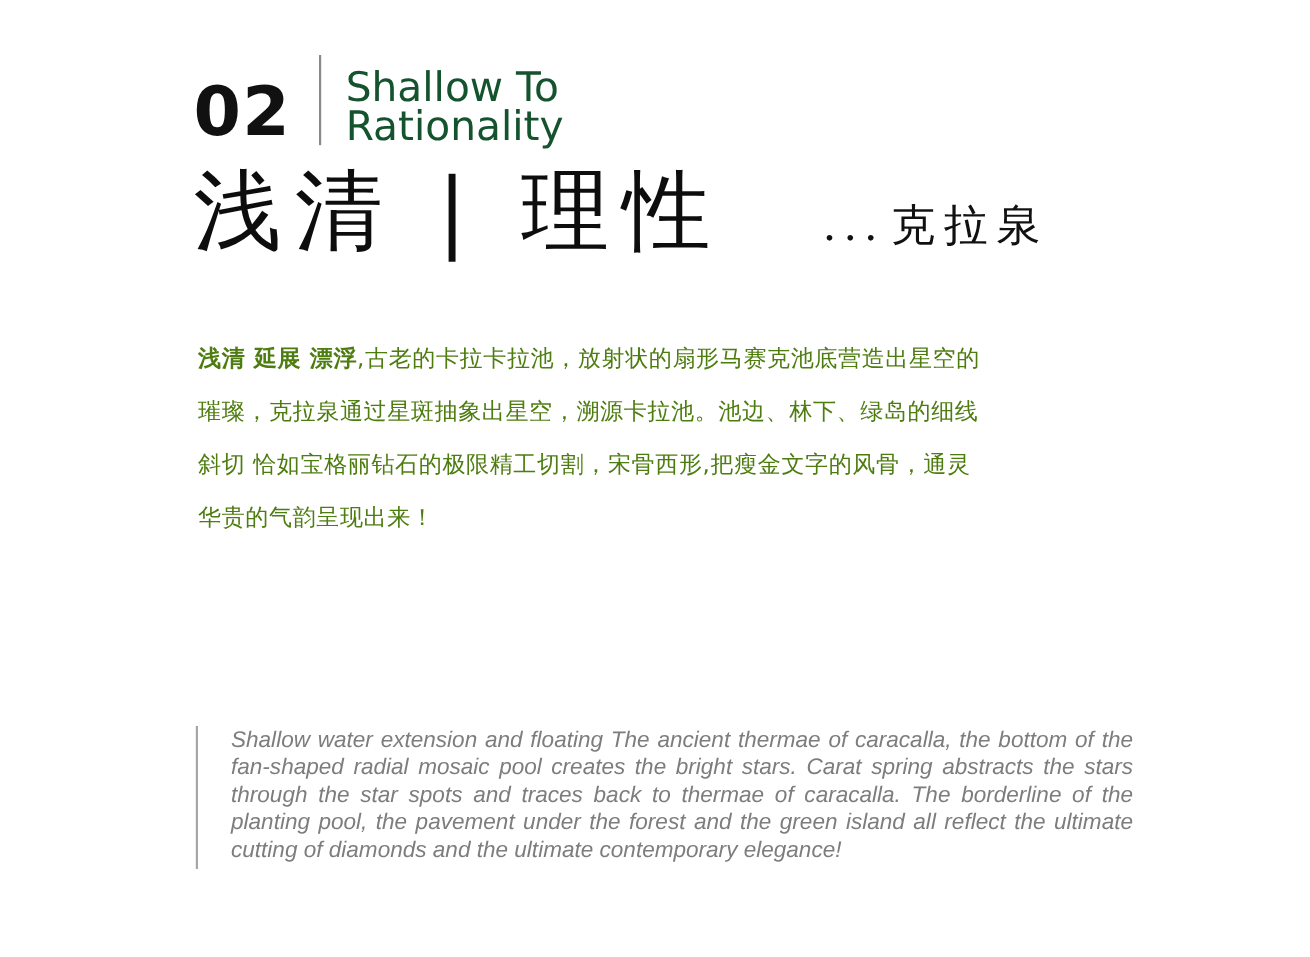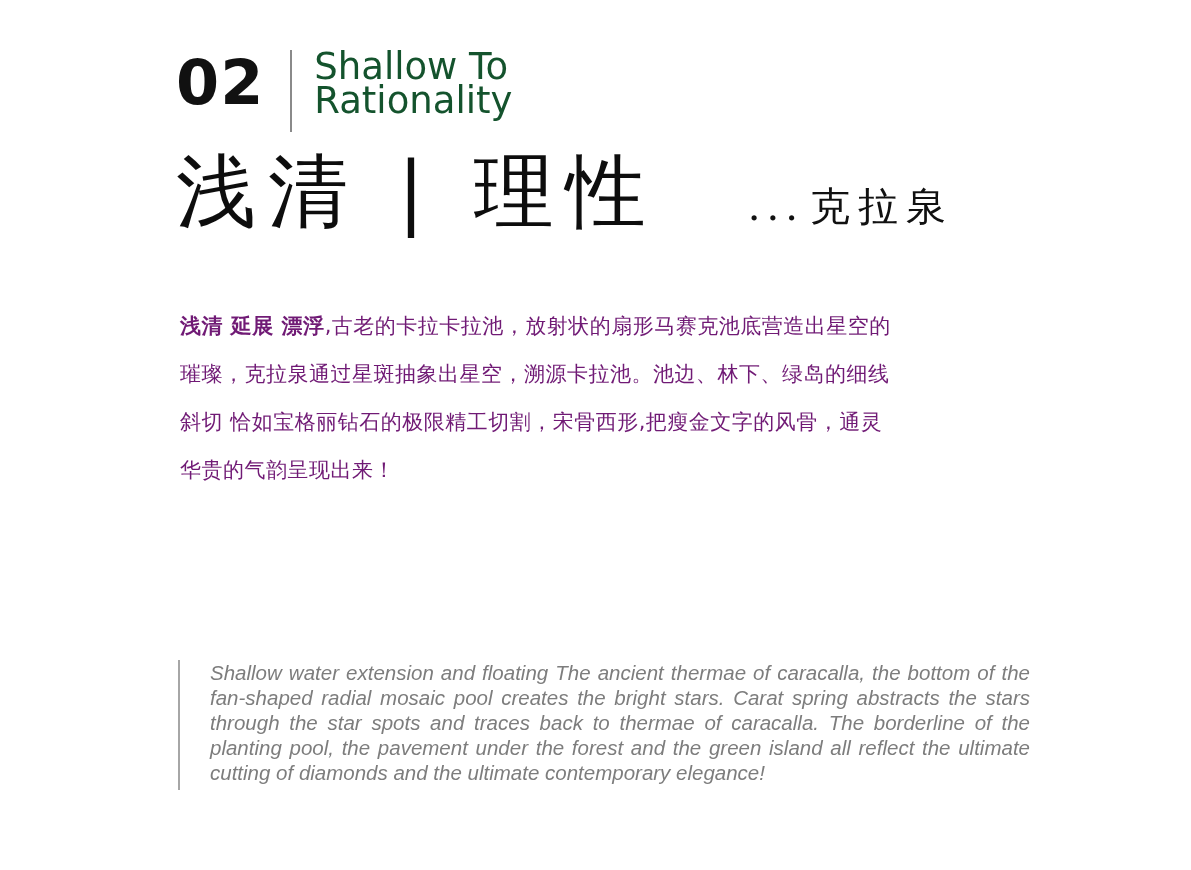--- a/index.html
+++ b/index.html
@@ -19,21 +19,21 @@
     height: 870px;
     background: #ffffff;
   }
 
   
   .header {
     position: absolute;
     left: 176px;
     top: 48px;
     display: flex;
-    align-items: flex-start;
+    align-items: flex-end;
   }
   .section-number {
     font-family: "DejaVu Sans", sans-serif;
     font-size: 62px;
     font-weight: 700;
     line-height: 0.95;
     color: #111111;
     letter-spacing: 1px;
     padding-top: 6px;
   }
@@ -53,21 +53,21 @@
     padding-top: 2px;
     white-space: pre-line;
   }
 
   
   .title-row {
     position: absolute;
     left: 176px;
     top: 150px;
     display: flex;
-    align-items: flex-end;
+    align-items: flex-start;
   }
   .title-cn {
     font-family: "DejaVu Serif", serif;
     font-size: 80px;
     line-height: 1.05;
     color: #0d0d0d;
     letter-spacing: 12px;
     font-weight: 400;
   }
   .title-suffix {
@@ -86,21 +86,21 @@
 
   
   .cn-body {
     position: absolute;
     left: 180px;
     top: 302px;
     width: 720px;
     font-family: "DejaVu Sans", sans-serif;
     font-size: 21px;
     line-height: 48px;
-    color: #701a75;
+    color: #4d7c0f;
     letter-spacing: 0.5px;
   }
   .cn-body b {
     font-weight: 700;
   }
 
   
   .en-block {
     position: absolute;
     left: 178px;

